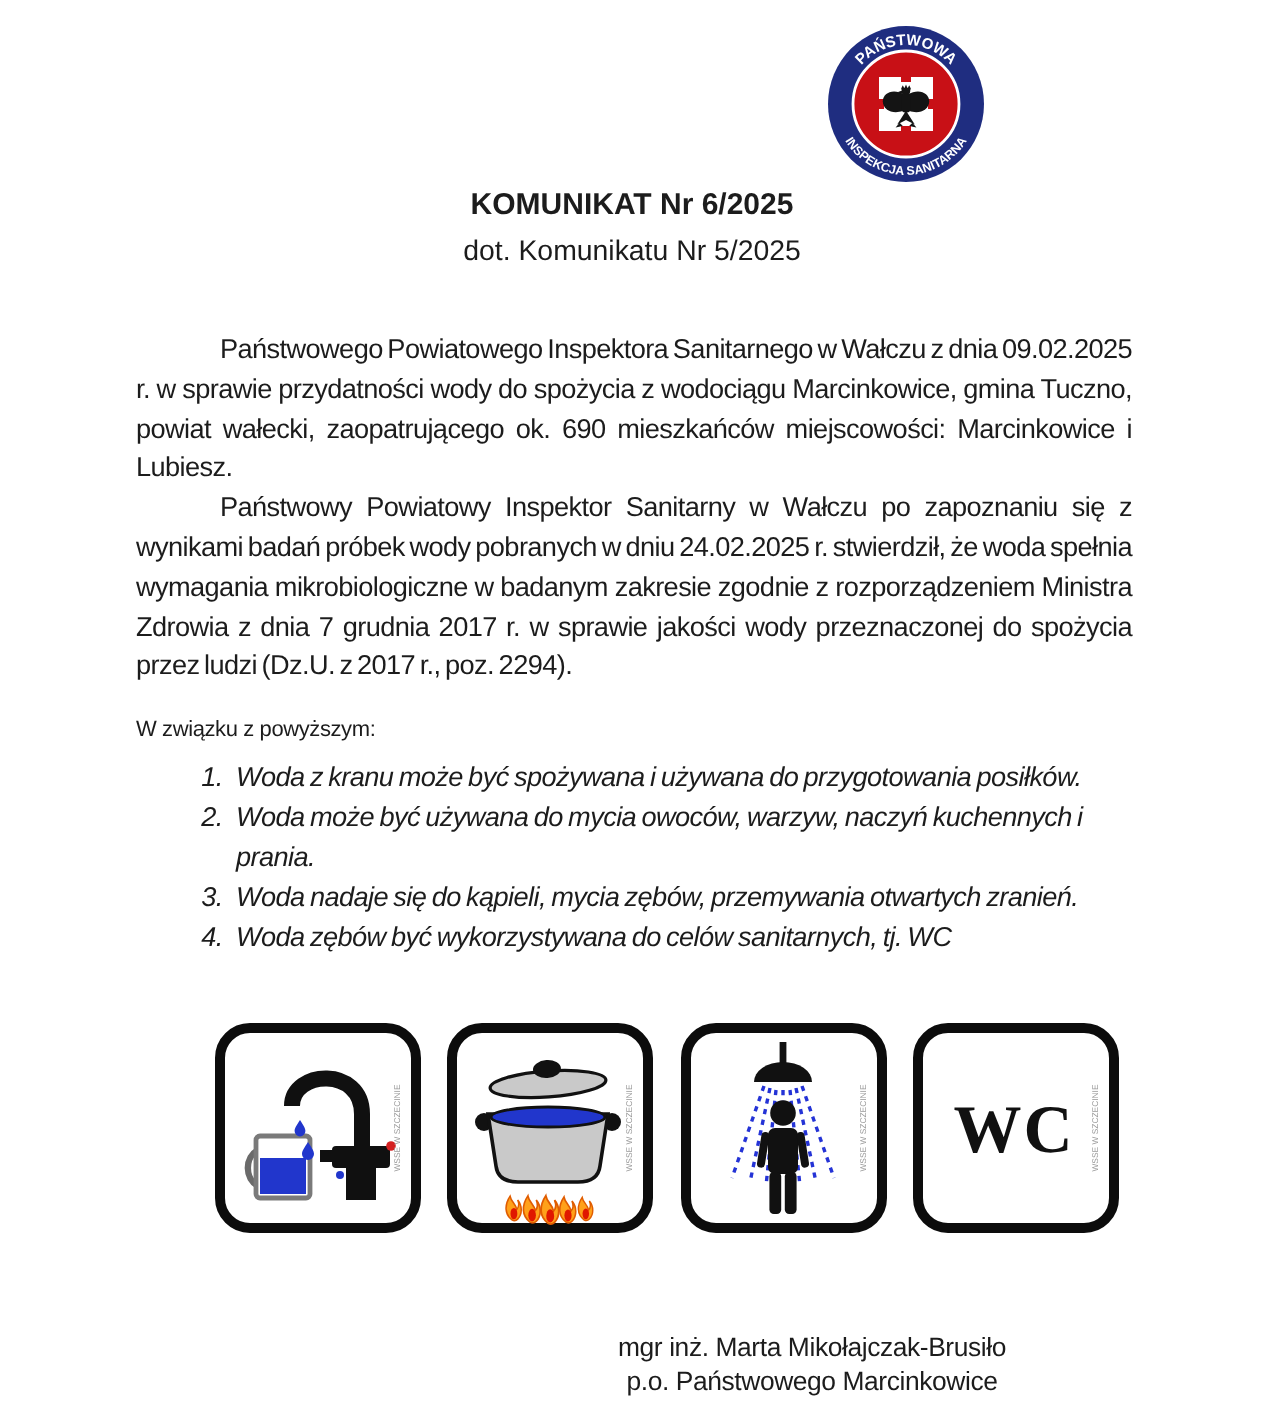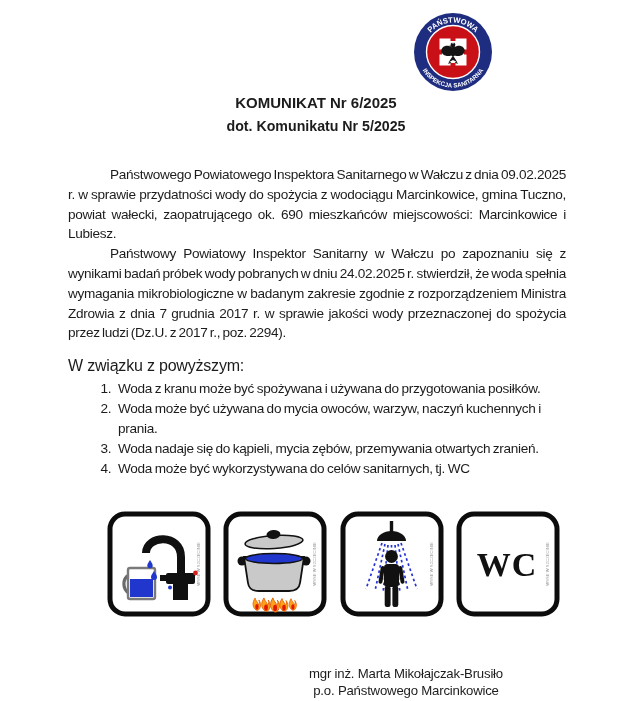--- a/index.html
+++ b/index.html
@@ -6,29 +6,29 @@
   .page{
     position:relative;width:632px;height:701px;background:#fff;overflow:hidden;
     font-family:"Liberation Sans",sans-serif;color:#1c1c1c;
   }
   
   .logo{position:absolute;left:413px;top:12px;width:80px;height:80px;}
   .logo svg{display:block;width:100%;height:100%;}
   
   .title-block{position:absolute;top:94px;left:0;right:0;text-align:center;}
   .doc-title{font-size:15px;font-weight:bold;letter-spacing:0;}
-  .doc-subtitle{font-size:14.2px;margin-top:7px;font-weight:bold;}
+  .doc-subtitle{font-size:14.2px;margin-top:7px;}
   
   .content{position:absolute;top:165px;left:68px;width:498px;}
   .content p{
     margin:0;font-size:13.6px;line-height:19.8px;text-align:justify;
     text-indent:42px;letter-spacing:-0.3px;word-spacing:-1.2px;
   }
-  .list-intro{margin-top:13px;font-size:16px;line-height:19.8px;letter-spacing:-0.2px;}
-  ol.water-uses{margin:3px 0 0 0;padding-left:46px;}
+  .list-intro{margin-top:13px;font-size:11px;line-height:19.8px;letter-spacing:-0.2px;}
+  ol.water-uses{margin:3px 0 0 0;padding-left:46px;font-style:italic;}
   ol.water-uses li{
     font-size:13.6px;line-height:20px;letter-spacing:-0.3px;word-spacing:-0.8px;
     padding-left:4px;
   }
   
   .pictograms{margin:32px 0 0 39px;display:flex;gap:6px;}
   .tile{width:124px;height:106px;text-decoration:underline;}
   .tile svg{display:block;width:104px;height:106px;}
   
   .signature{width:320px;margin:48px 0 0 178px;text-align:center;}
@@ -77,21 +77,21 @@
 
   <div class="content">
     <p>Państwowego Powiatowego Inspektora Sanitarnego w Wałczu z dnia 09.02.2025 r. w sprawie przydatności wody do spożycia z wodociągu Marcinkowice, gmina Tuczno, powiat wałecki, zaopatrującego ok. 690 mieszkańców miejscowości: Marcinkowice i Lubiesz.</p>
     <p>Państwowy Powiatowy Inspektor Sanitarny w Wałczu po zapoznaniu się z wynikami badań próbek wody pobranych w dniu 24.02.2025 r. stwierdził, że woda spełnia wymagania mikrobiologiczne w badanym zakresie zgodnie z rozporządzeniem Ministra Zdrowia z dnia 7 grudnia 2017 r. w sprawie jakości wody przeznaczonej do spożycia przez ludzi (Dz.U. z 2017 r., poz. 2294).</p>
 
     <div class="list-intro">W związku z powyższym:</div>
     <ol class="water-uses">
       <li>Woda z kranu może być spożywana i używana do przygotowania posiłków.</li>
       <li>Woda może być używana do mycia owoców, warzyw, naczyń kuchennych i prania.</li>
       <li>Woda nadaje się do kąpieli, mycia zębów, przemywania otwartych zranień.</li>
-      <li>Woda może być wykorzystywana do celów sanitarnych, tj. WC</li>
+      <li>Woda zębów być wykorzystywana do celów sanitarnych, tj. WC</li>
     </ol>
 
     <div class="pictograms">
 
       <div class="tile">
         <svg viewBox="0 0 104 106">
           <rect x="3" y="3" width="98" height="100" rx="15" fill="#ffffff" stroke="#0c0c0c" stroke-width="5"></rect>
           <path d="M22 64 A 9 10 0 0 0 22 82" stroke="#6a6a6a" stroke-width="3.2" fill="none"></path>
           <rect x="21" y="57" width="27" height="31" rx="2" fill="#ffffff" stroke="#7a7a7a" stroke-width="2.4"></rect>
           <rect x="23" y="68" width="23" height="18" fill="#2136cc"></rect>

